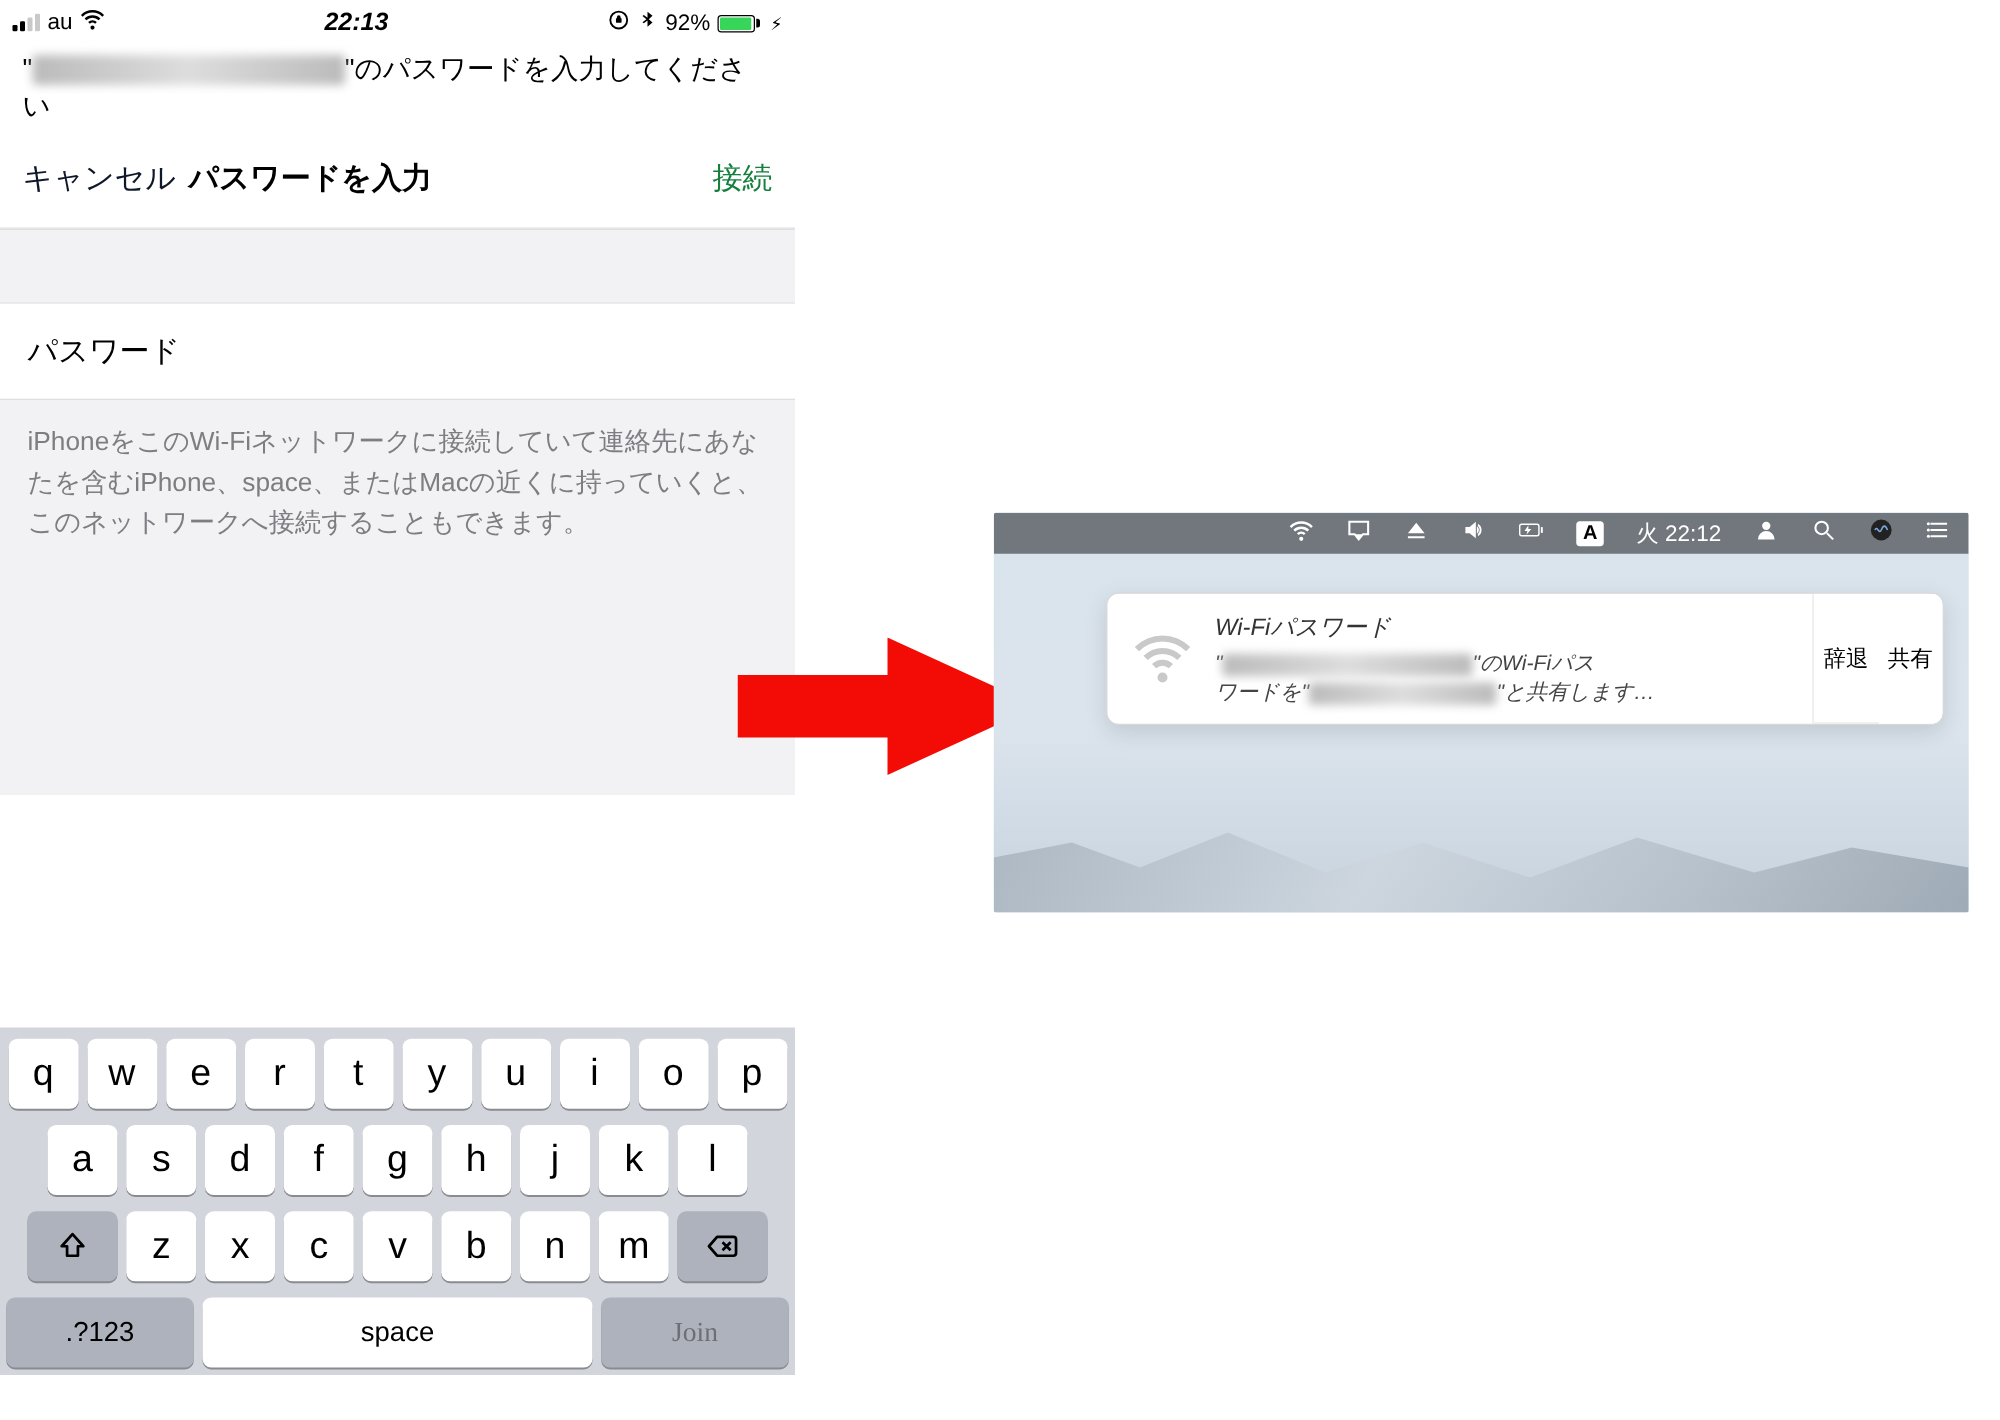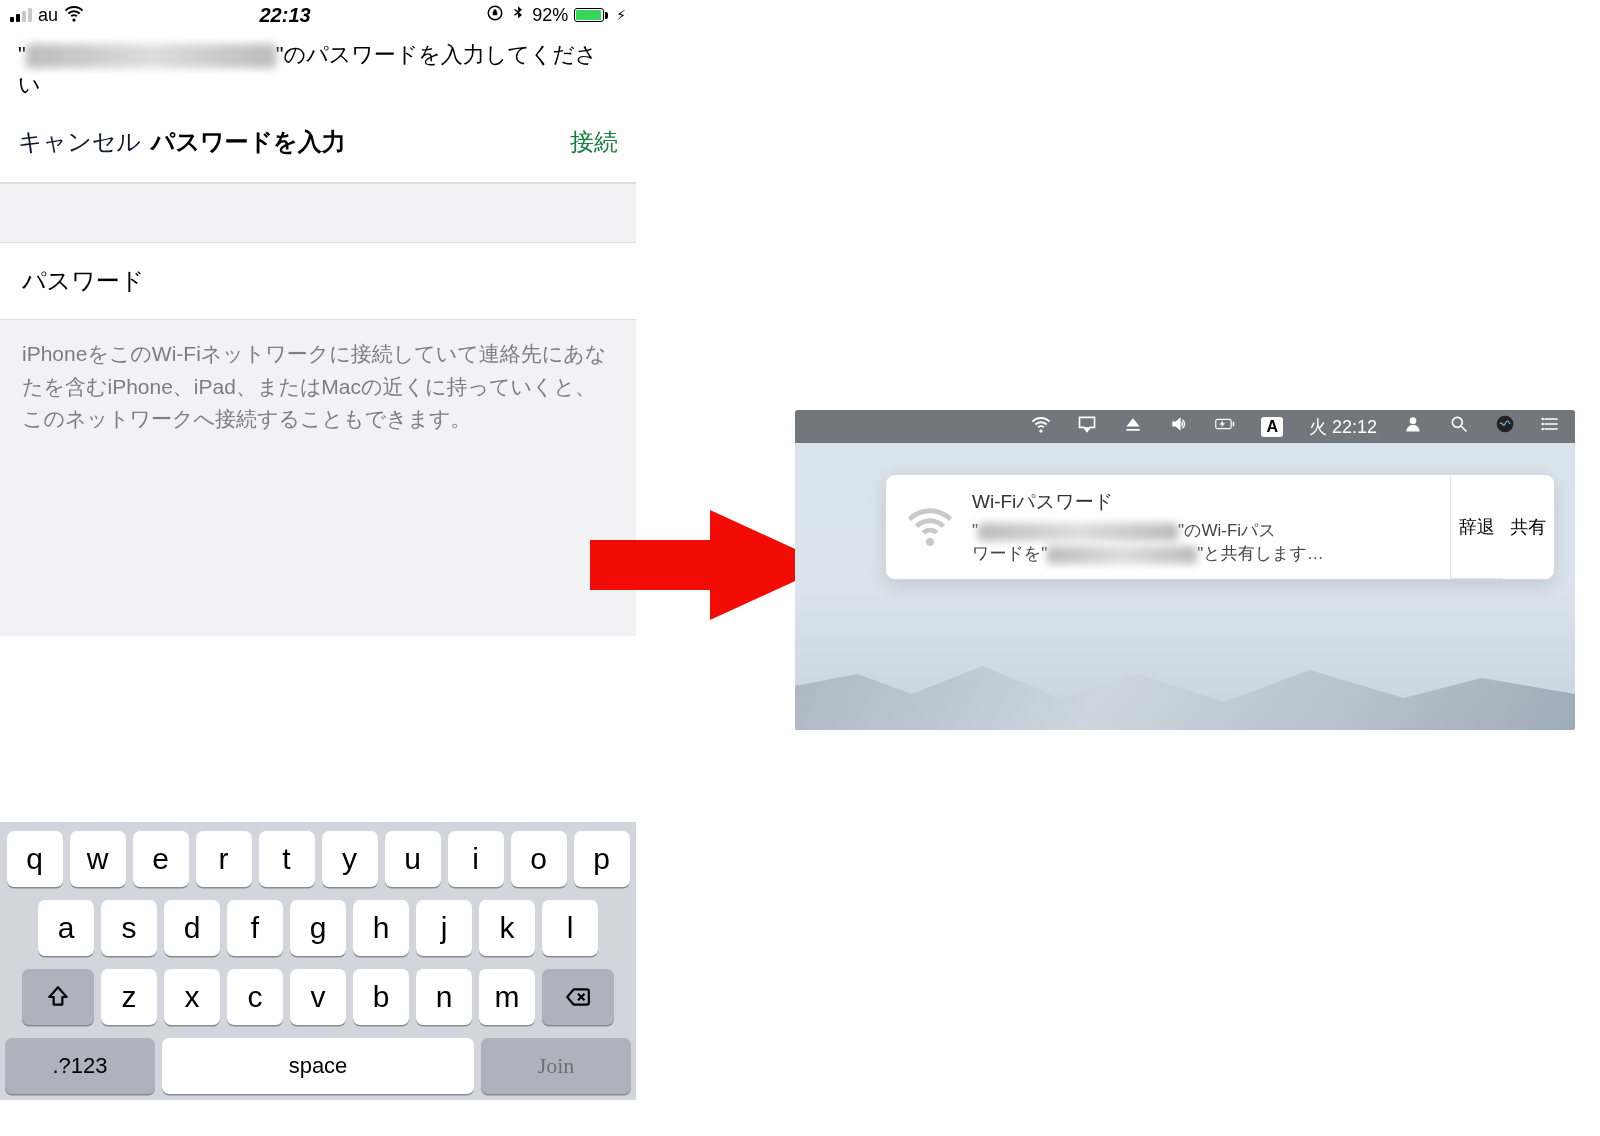--- a/index.html
+++ b/index.html
@@ -3,21 +3,21 @@
 <meta charset="utf-8">
 <style>
   * { box-sizing: border-box; margin: 0; padding: 0; }
   html, body { width: 1600px; height: 1136px; font-family: -apple-system, "Helvetica Neue", Arial, sans-serif; background:#fff; }
   body { position:relative; }
   
   .phone {
     position:absolute; left:0; top:0; width:636px; height:1100px;
     background:#fff; color:#000;
   }
-  .status-bar { height:30px; display:flex; align-items:center; padding:12px 10px; font-size:18px; font-weight:500; }
+  .status-bar { height:30px; display:flex; align-items:flex-end; padding:0 10px; font-size:18px; font-weight:500; }
   .sb-left, .sb-right { display:flex; align-items:center; gap:6px; }
   .sb-center { flex:1; text-align:center; font-size:20px; font-weight:600;font-style:italic; }
   .signal { display:flex; align-items:flex-end; gap:2px; }
   .signal span { width:4px; background:#000; border-radius:1px; }
   .signal span:nth-child(1){height:5px;}
   .signal span:nth-child(2){height:8px;}
   .signal span:nth-child(3){height:11px;background:#c9c9c9;}
   .signal span:nth-child(4){height:14px;background:#c9c9c9;}
   .battery { display:inline-flex; align-items:center; }
   .battery .body { width:30px; height:14px; border:1.5px solid #000; border-radius:3px; position:relative; }
@@ -78,21 +78,21 @@
   .menubar svg{ width:20px; height:20px; fill:#fff;}
   .menubar .time{ font-weight:400;}
   .notif {
     position:absolute; left:90px; right:20px; top:64px;
     background:#fff; border:1px solid #d7d8da; border-radius:10px;
     box-shadow:0 6px 18px rgba(0,0,0,.12);
     display:flex; height:106px; overflow:hidden;
   }
   .notif .left{ flex:1; display:flex; align-items:center; padding:14px 20px; gap:18px;}
   .notif .wifi-ic{ color:#c9c9c9;}
-  .notif .txt{ font-size:18px; color:#333;}
+  .notif .txt{ font-size:18px; color:#333;font-style:italic;}
   .notif .txt .ttl{ font-weight:400; font-size:19px; margin-bottom:4px;}
   .notif .txt .blur{ filter: blur(4px); background:linear-gradient(90deg,#bbb,#ddd,#bbb); color:transparent; border-radius:3px; display:inline-block; height:18px; vertical-align:middle;}
   .notif .txt .line{ font-size:17px; color:#444;}
   .notif .btns{ width:104px; display:flex; border-left:1px solid #e3e3e5;}
   .notif .btns button{ flex:1; border:none; background:#fff; font-size:18px; color:#000; cursor:pointer;}
   .notif .btns button:first-child{ border-bottom:1px solid #e3e3e5;}
 </style>
 </head>
 <body>
 
@@ -143,21 +143,21 @@
 
   <div class="nav-row">
     <span class="cancel">キャンセル</span>
     <span class="title">パスワードを入力</span>
     <span class="spacer"></span>
     <span class="join">接続</span>
   </div>
   <div class="divider"></div>
   <div class="gap-grey"></div>
   <div class="pw-row">パスワード</div>
-  <div class="info">iPhoneをこのWi-Fiネットワークに接続していて連絡先にあなたを含むiPhone、iPad、またはMacの近くに持っていくと、このネットワークへ接続することもできます。</div>
+  <div class="info">iPhoneをこのWi-Fiネットワークに接続していて連絡先にあなたを含むiPhone、space、またはMacの近くに持っていくと、このネットワークへ接続することもできます。</div>
 
   <div class="kbd">
     <div class="kbd-row r1">
         <div class="key letter">q</div>
         <div class="key letter">w</div>
         <div class="key letter">e</div>
         <div class="key letter">r</div>
         <div class="key letter">t</div>
         <div class="key letter">y</div>
         <div class="key letter">u</div>

